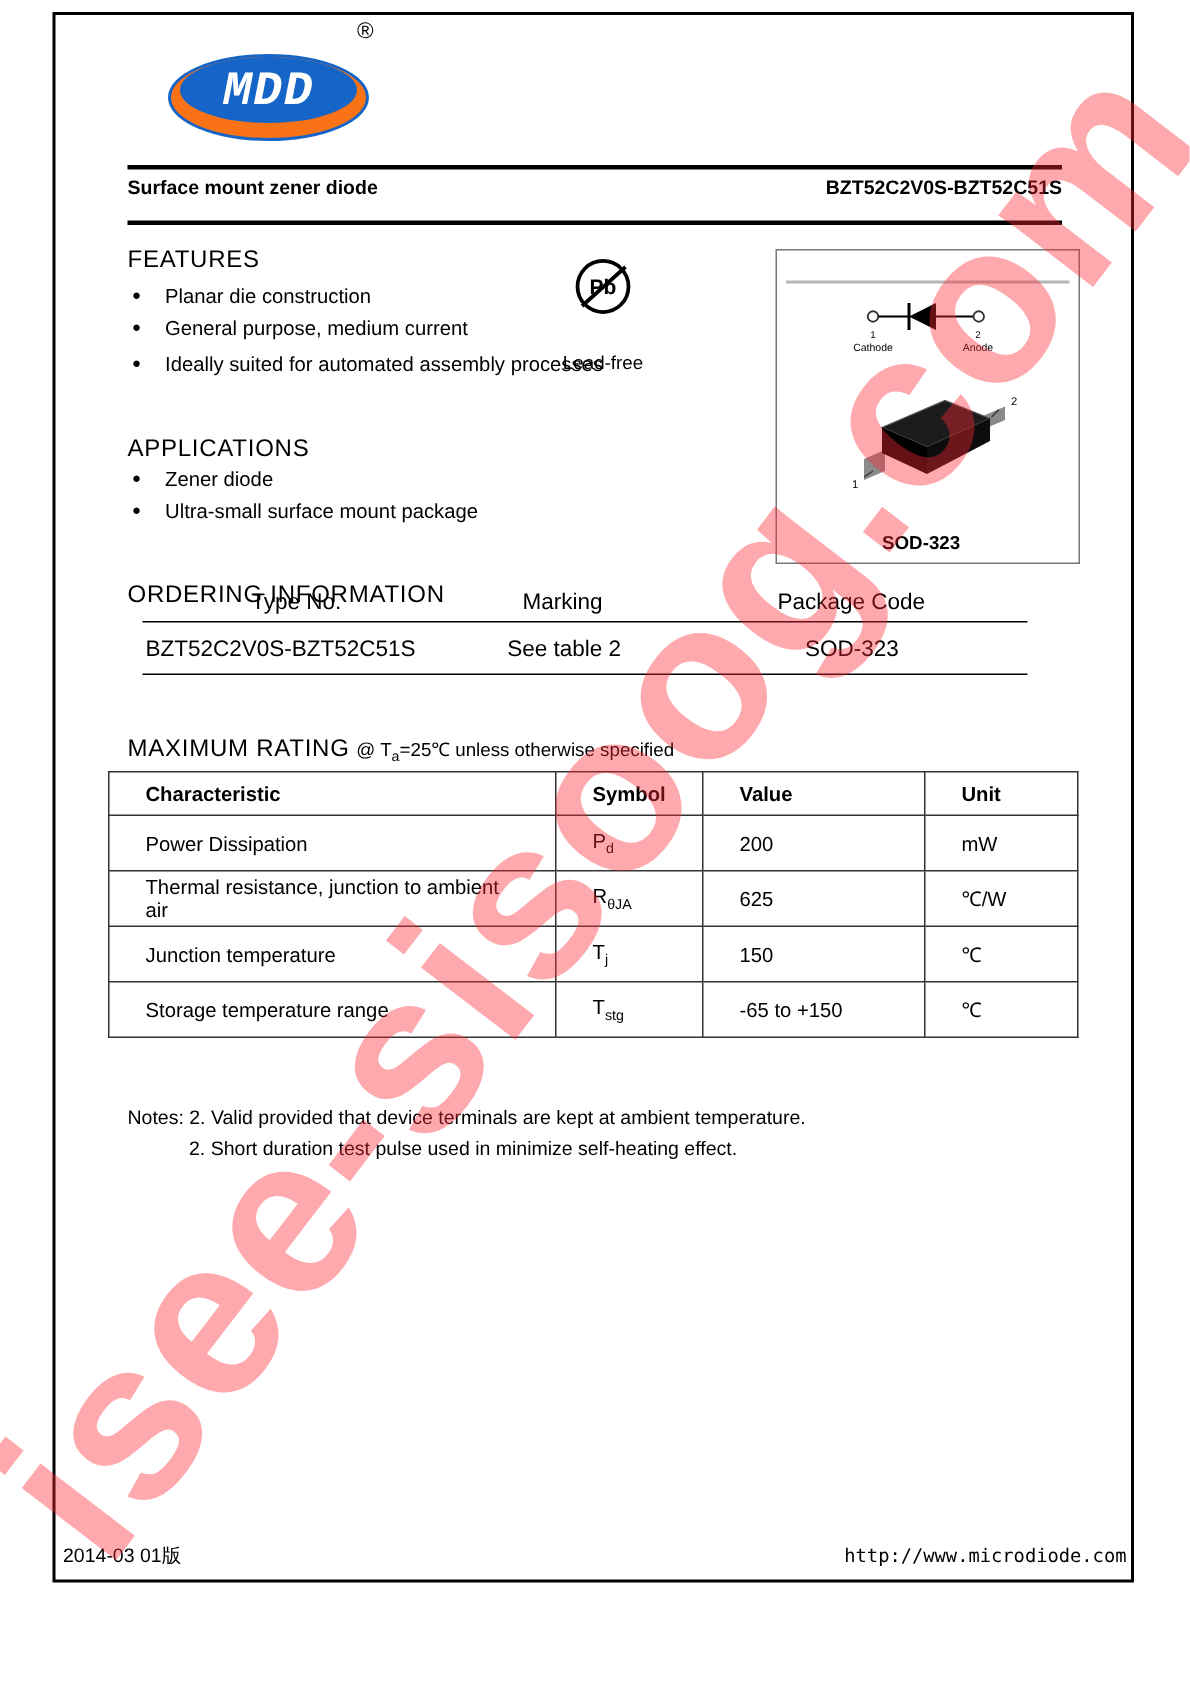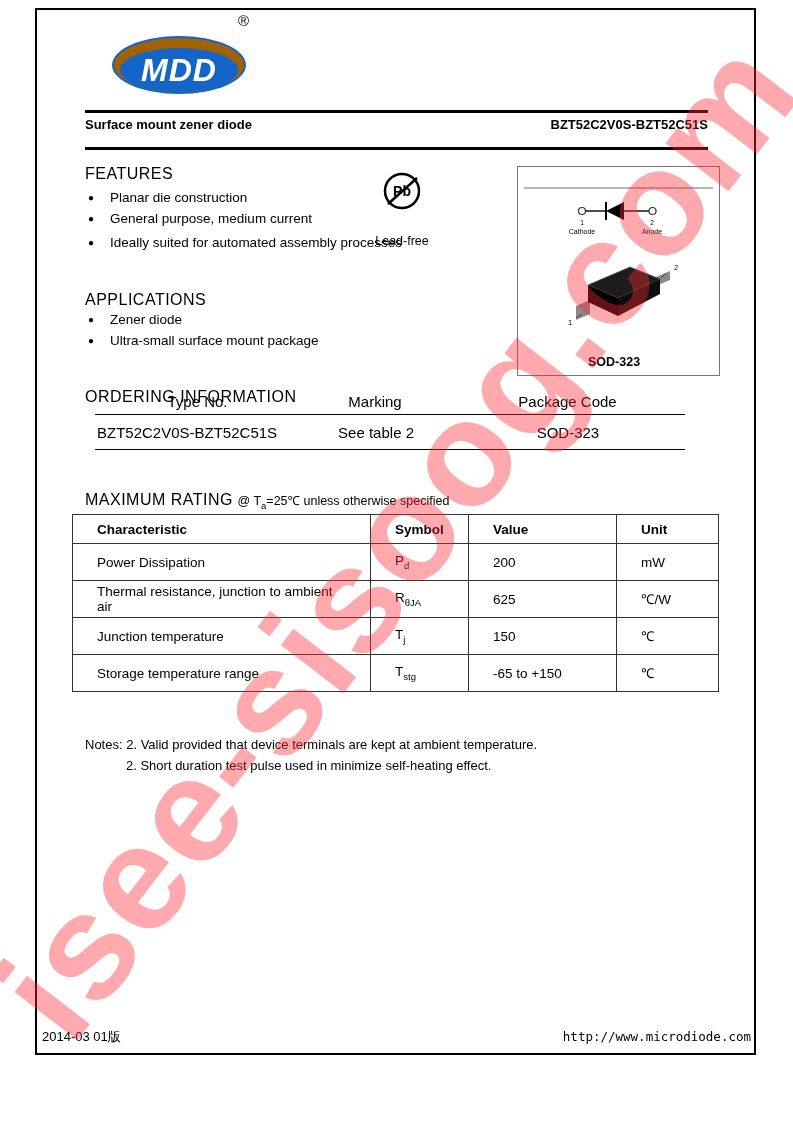--- a/index.html
+++ b/index.html
@@ -7,22 +7,22 @@
     width:793px; height:1122px; position:relative; background:#fff;
     font-family:"Liberation Sans", sans-serif; color:#000; overflow:hidden;
   }
   .page-border {
     position:absolute; left:35px; top:8px; width:721px; height:1047px;
     border:2px solid #000; box-sizing:border-box;
   }
   
   .logo-outer {
     position:absolute; left:112px; top:36px; width:130px; height:54px;
-    border:2px solid #1565c8; border-radius:50%; background:#a16207;
-    display:flex; align-items:flex-end; justify-content:center;
+    border:2px solid #1565c8; border-radius:50%; background:#f97316;
+    display:flex; align-items:flex-start; justify-content:center;font-family:Liberation Mono, monospace;
   }
   .logo-inner {
     width:118px; height:44px; background:#1565c8; border-radius:50%;
     display:flex; align-items:center; justify-content:center;
   }
   .logo-text { color:#fff; font-weight:bold; font-style:italic; font-size:32px; letter-spacing:1px; }
   .registered { position:absolute; left:238px; top:12px; font-size:15px; }
   
   .rule { position:absolute; left:85px; width:623px; height:3px; background:#000; }
   .rule-top { top:110px; }

